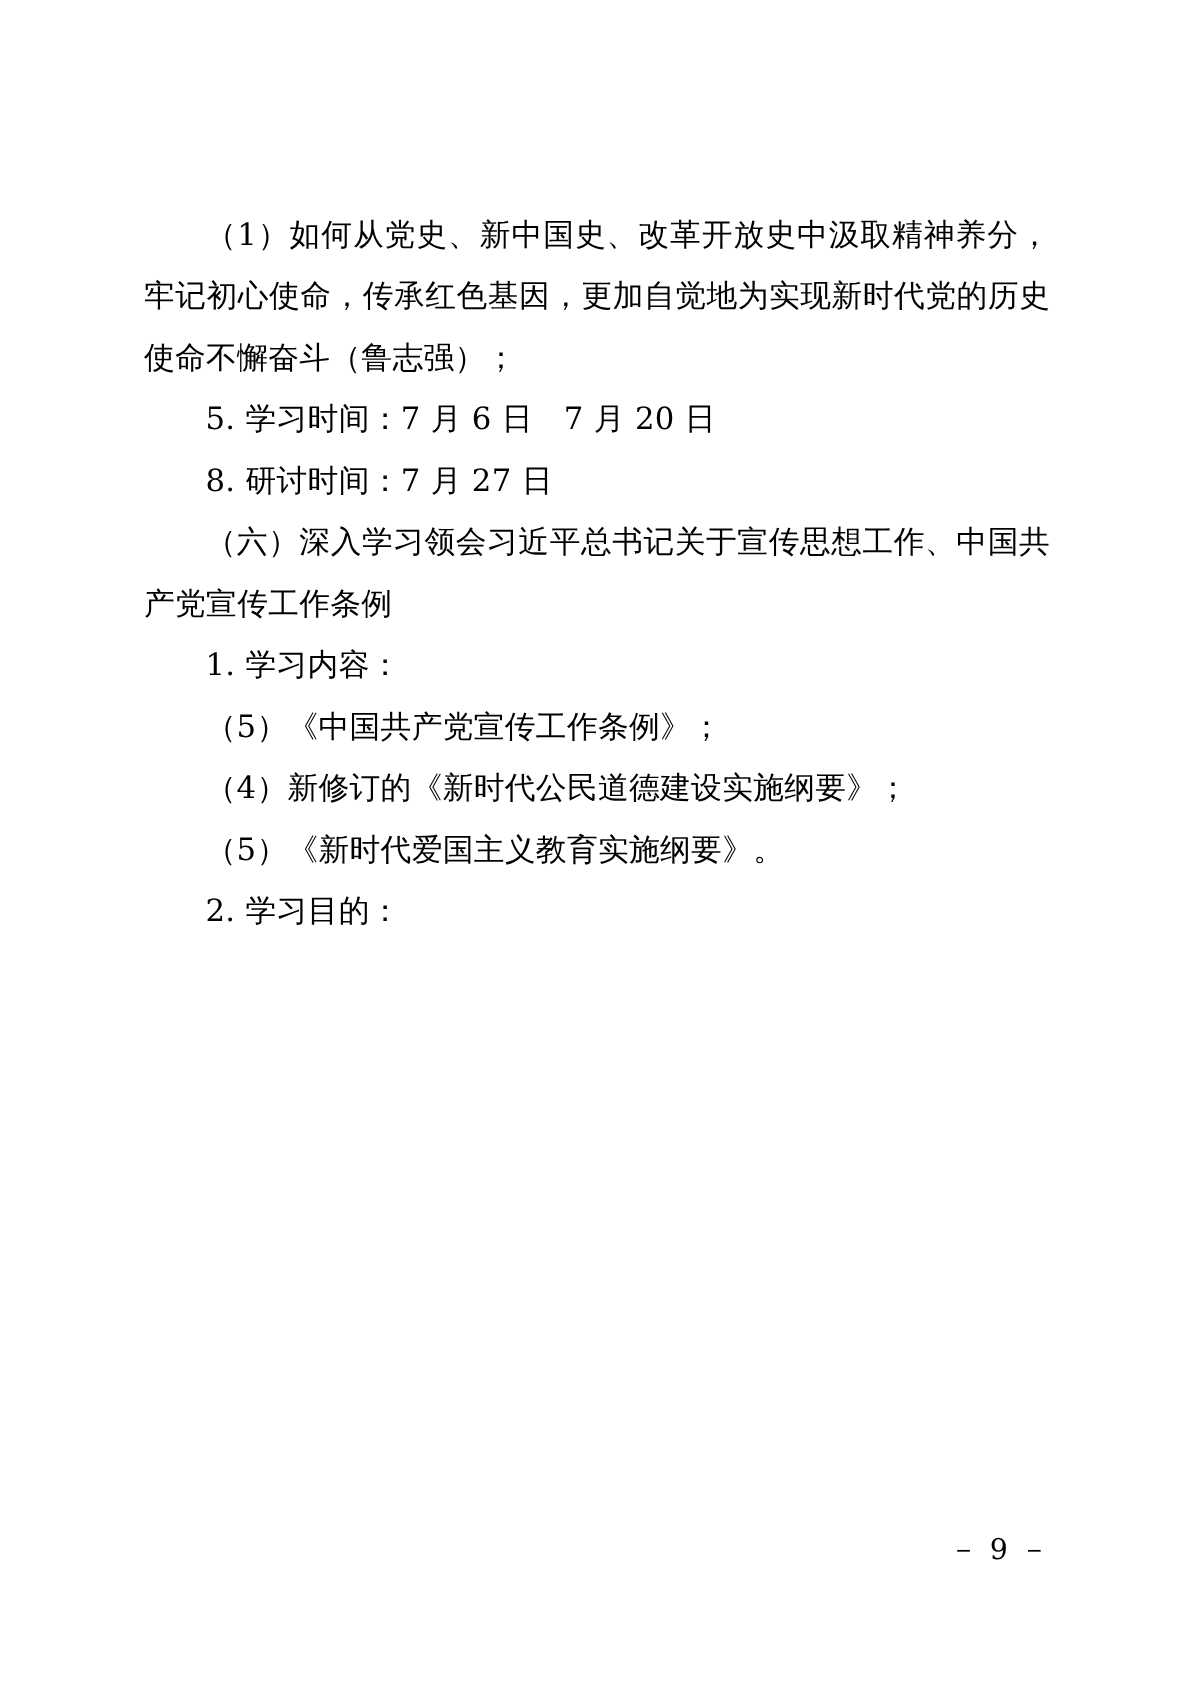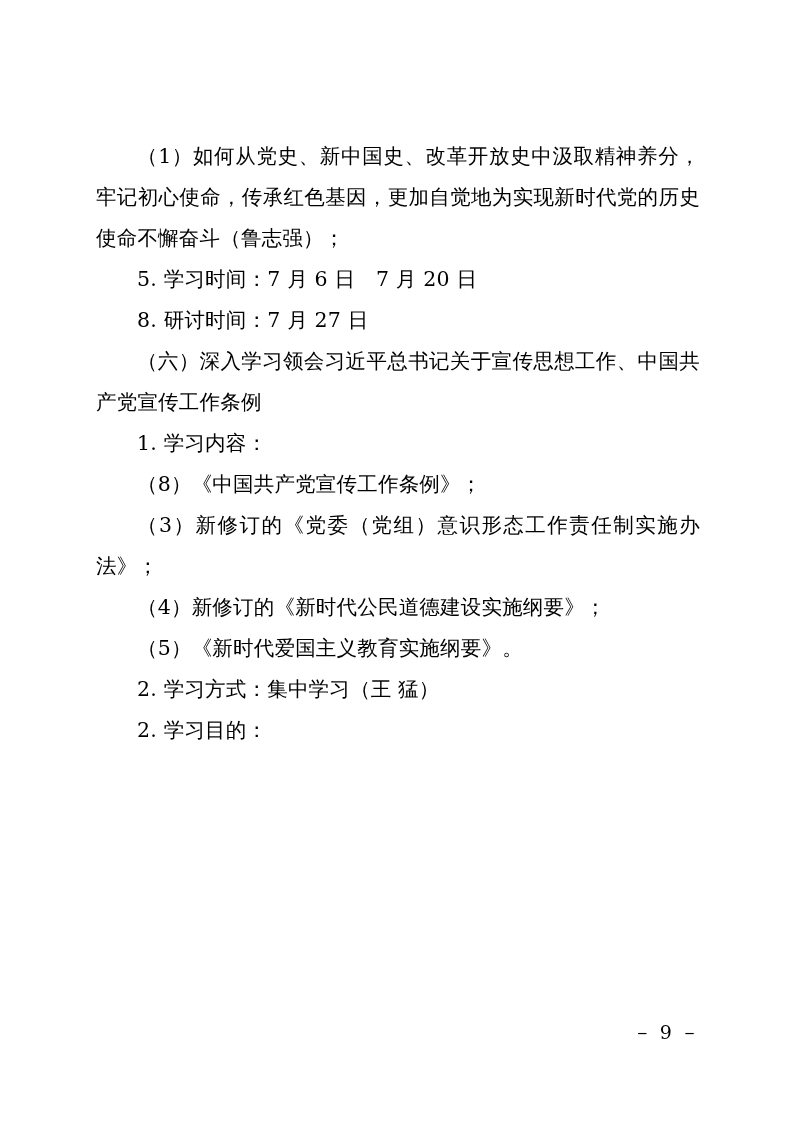--- a/index.html
+++ b/index.html
@@ -52,23 +52,21 @@
 <body>
 
 <div class="page">
   <div class="content">
 
     <p class="indent">（1）如何从党史、新中国史、改革开放史中汲取精神养分，牢记初心使命，传承红色基因，更加自觉地为实现新时代党的历史使命不懈奋斗（鲁志强）；</p>
     <p class="indent bold">5. 学习时间：7 月 6 日　7 月 20 日</p>
     <p class="indent bold">8. 研讨时间：7 月 27 日</p>
     <p class="indent bold">（六）深入学习领会习近平总书记关于宣传思想工作、中国共产党宣传工作条例</p>
     <p class="indent bold">1. 学习内容：</p>
-    <p class="indent">（8）《中国共产党宣传工作条例》；</p>
-    <p class="indent">（3）新修订的《党委（党组）意识形态工作责任制实施办法》；</p>
+    <p class="indent">（5）《中国共产党宣传工作条例》；</p>
     <p class="indent">（4）新修订的《新时代公民道德建设实施纲要》；</p>
     <p class="indent">（5）《新时代爱国主义教育实施纲要》。</p>
-    <p class="indent bold">2. 学习方式：集中学习（王 猛）</p>
     <p class="indent bold">2. 学习目的：</p>
 
   </div>
 
   <div class="pagenum">－ 9 －</div>
 </div>
 
 </body></html>

